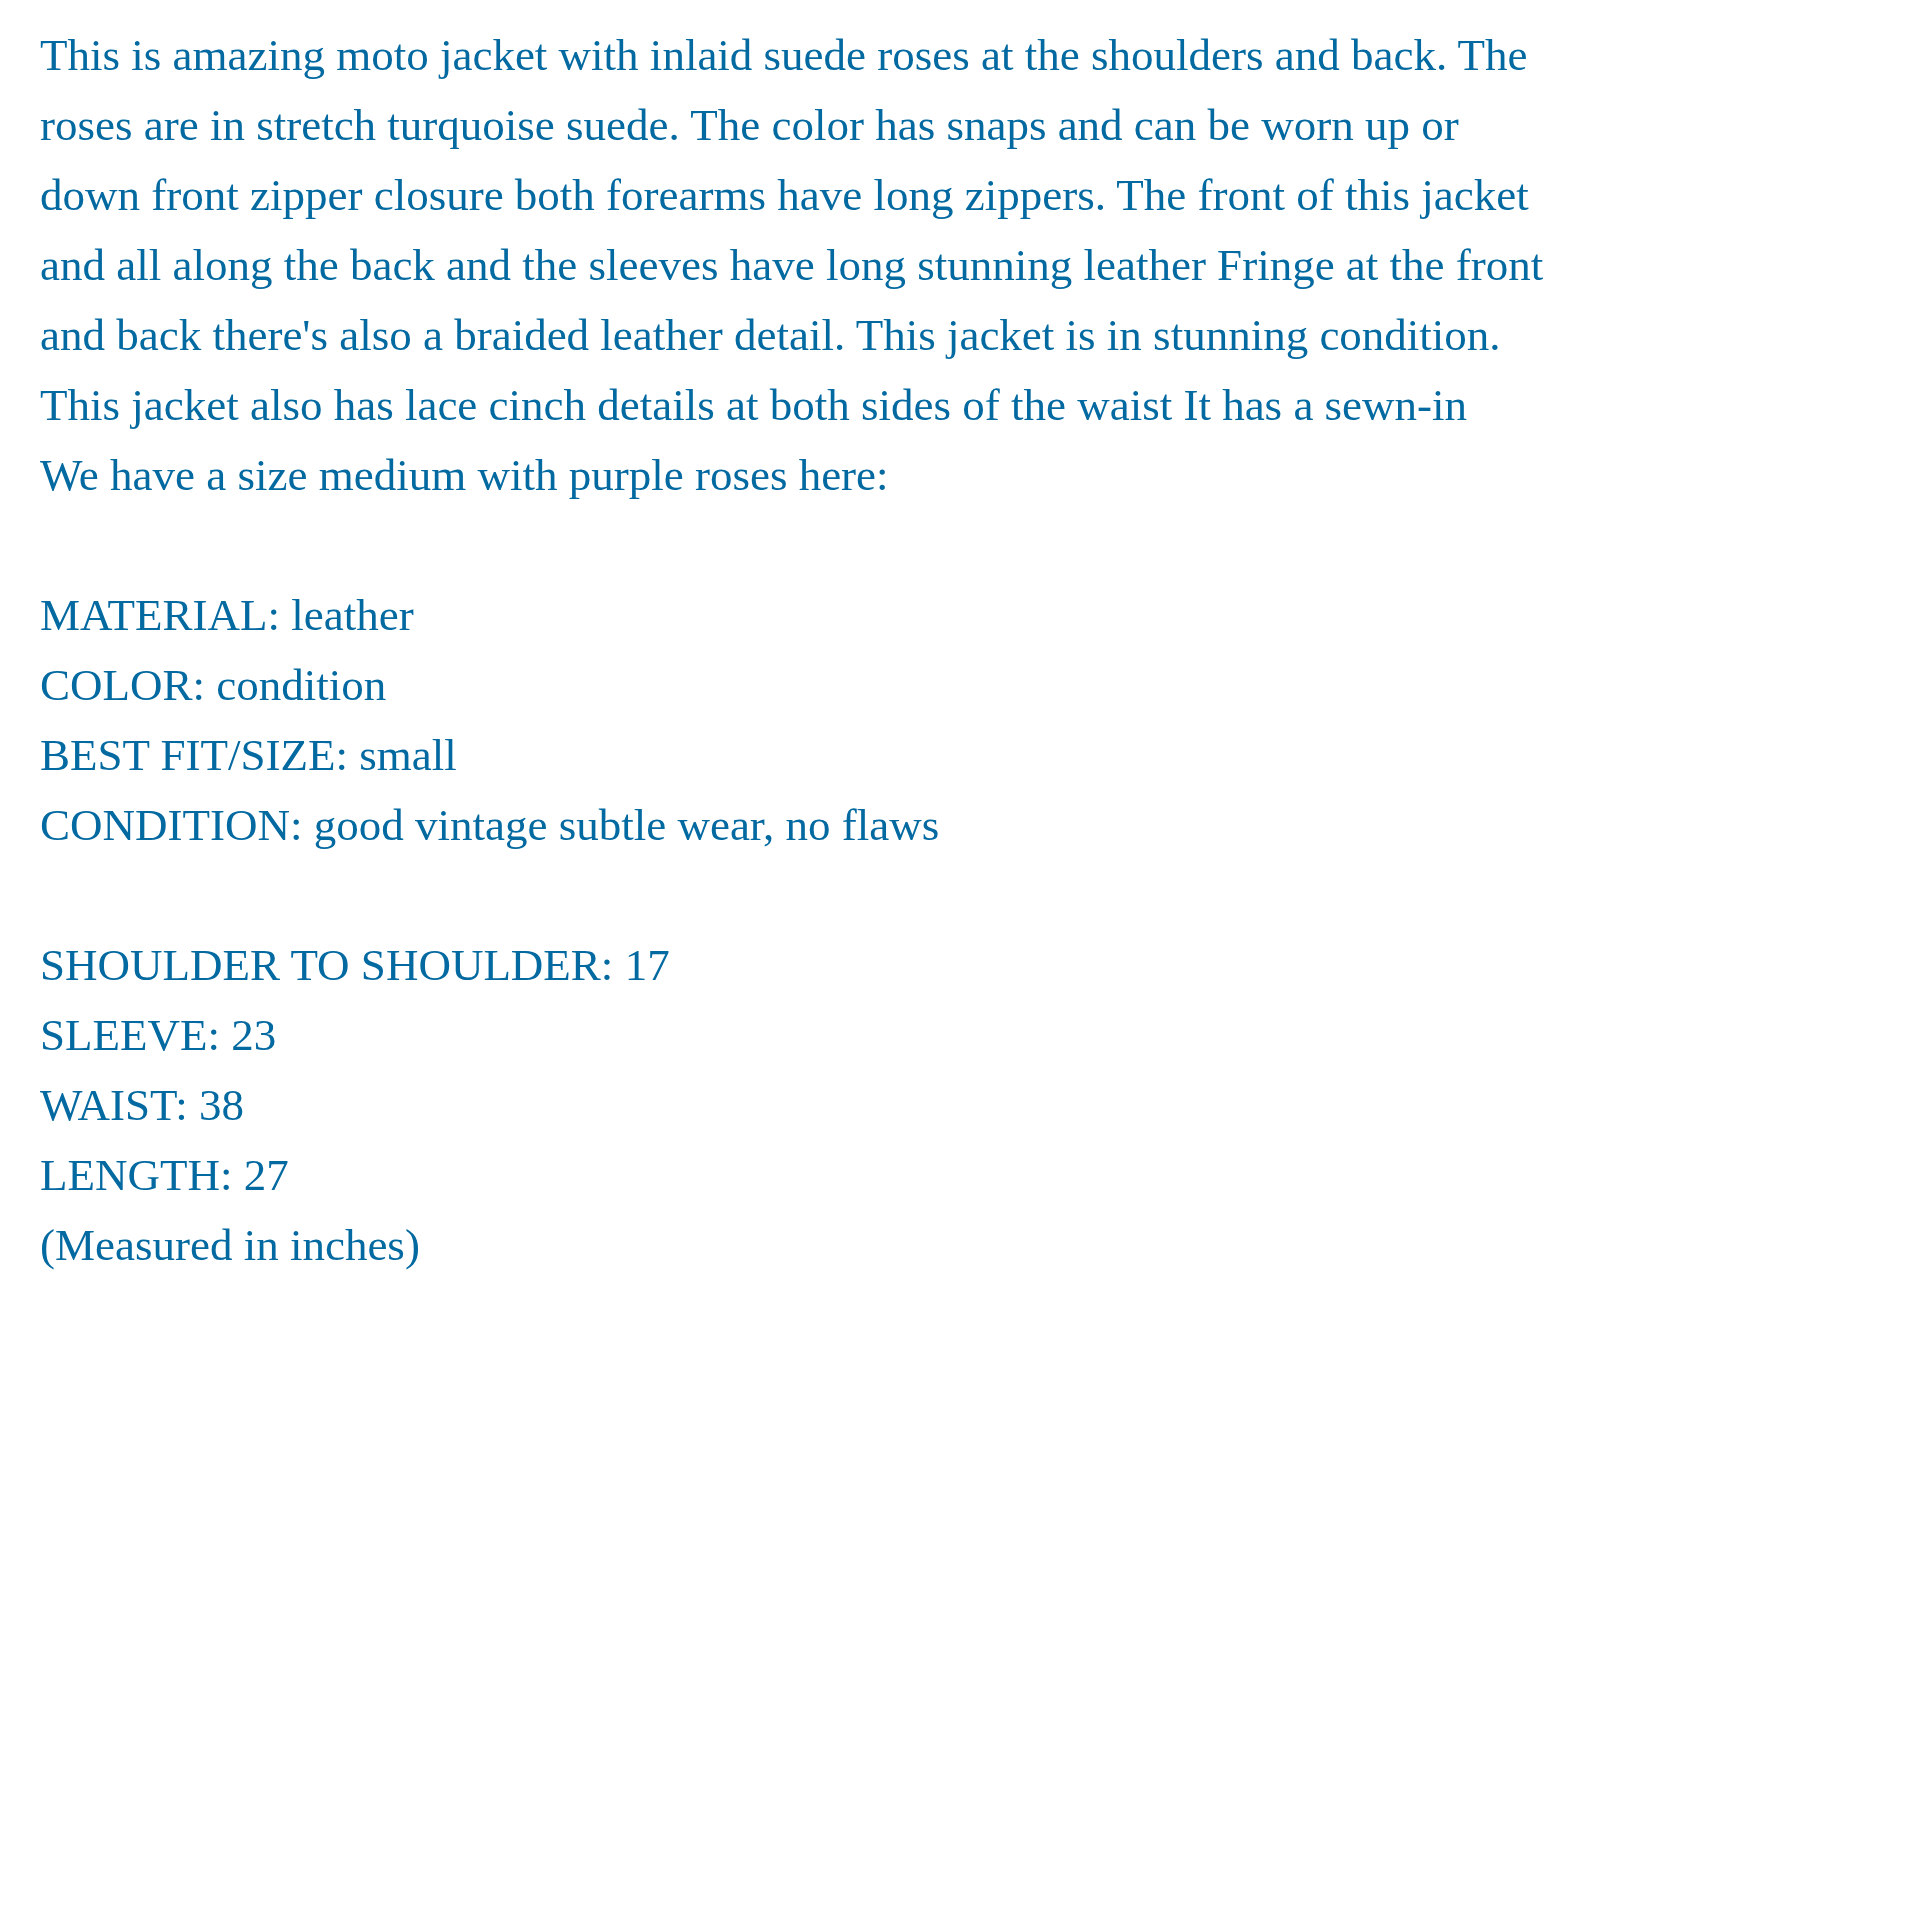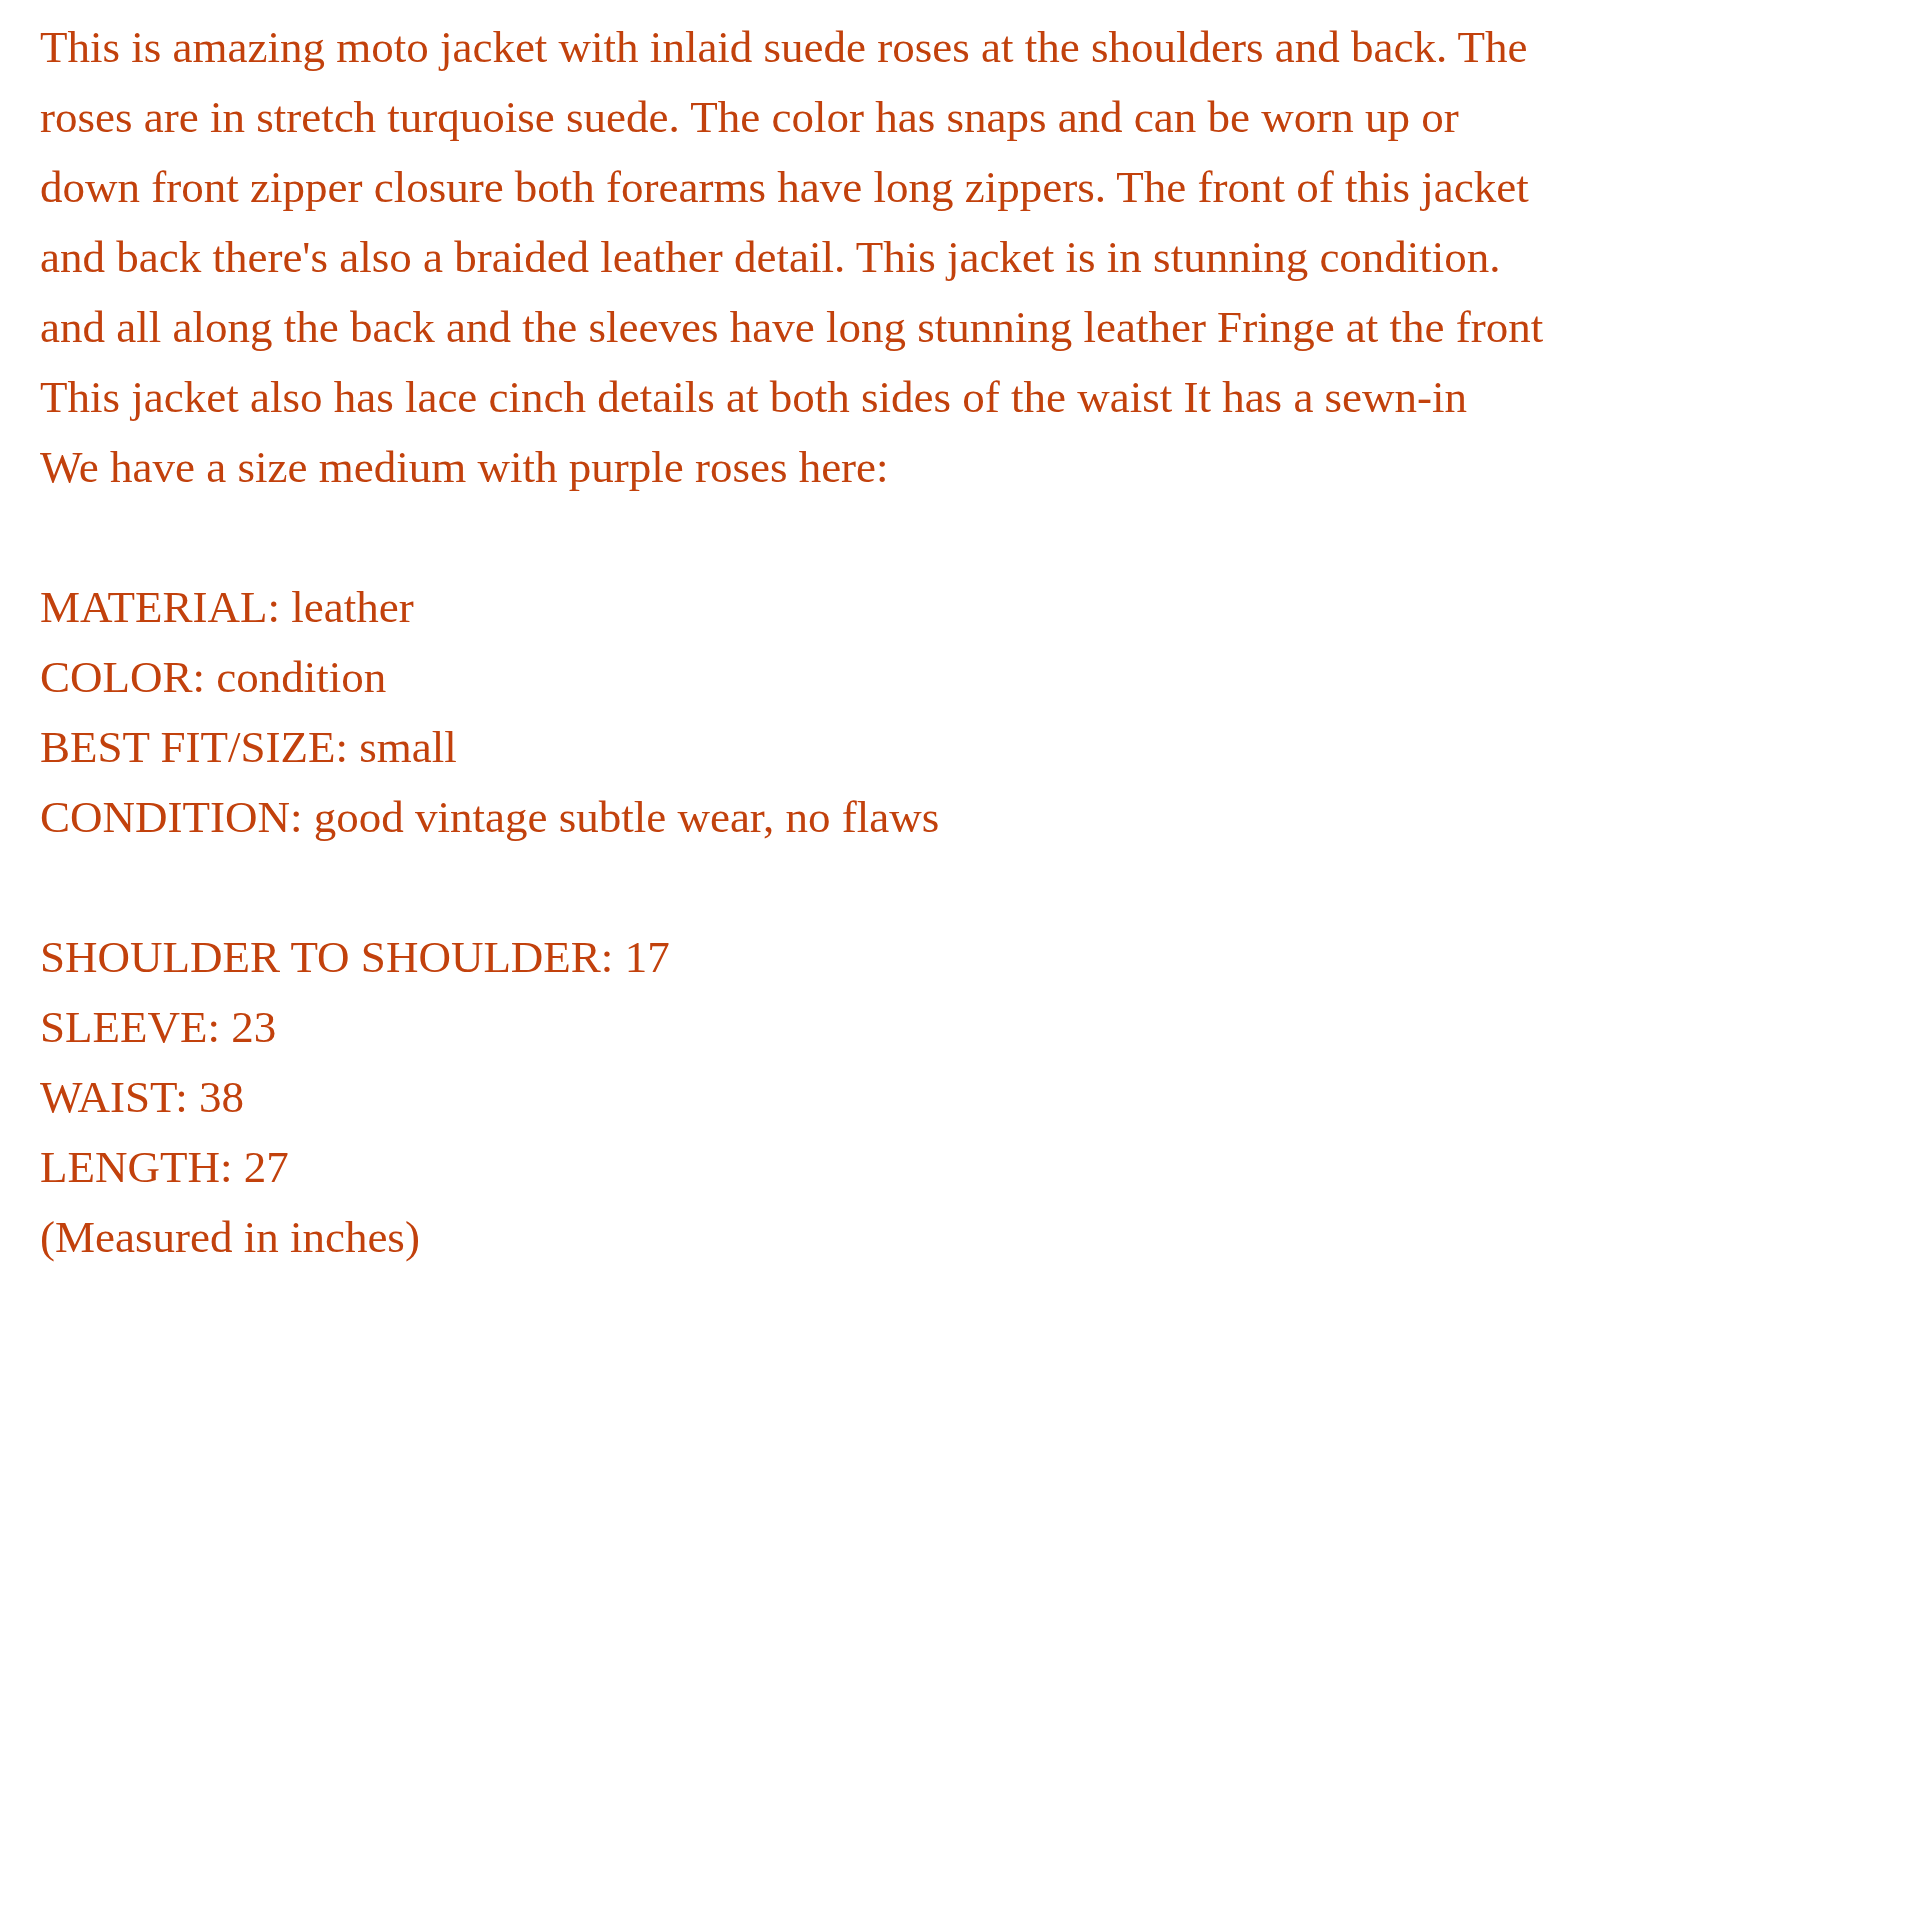--- a/index.html
+++ b/index.html
@@ -1,34 +1,34 @@
 <!DOCTYPE html>
 <html><head>
 <meta charset="utf-8">
 <style>
   html, body { margin:0; padding:0; background:#ffffff; }
   body { width:1927px; height:1927px; overflow:hidden; }
   .doc {
-    position:absolute; left:40px; top:12px; width:1861px;
+    position:absolute; left:40px; top:20px; width:1861px;
     font-family: "Liberation Serif", "DejaVu Serif", serif;
-    font-size:45px; line-height:70px; color:#c2410c;
+    font-size:45px; line-height:70px; color:#0369a1;
   }
   .line { white-space:nowrap; height:70px; }
   .gap { height:70px; }
 </style>
 </head>
 <body>
 
 <div class="doc">
   <div>
     <div class="line">This is amazing moto jacket with inlaid suede roses at the shoulders and back. The</div>
     <div class="line">roses are in stretch turquoise suede. The color has snaps and can be worn up or</div>
     <div class="line">down front zipper closure both forearms have long zippers. The front of this jacket</div>
+    <div class="line">and all along the back and the sleeves have long stunning leather Fringe at the front</div>
     <div class="line">and back there's also a braided leather detail. This jacket is in stunning condition.</div>
-    <div class="line">and all along the back and the sleeves have long stunning leather Fringe at the front</div>
     <div class="line">This jacket also has lace cinch details at both sides of the waist It has a sewn-in</div>
     <div class="line">We have a size medium with purple roses here:</div>
   </div>
   <div class="gap"></div>
   <div>
     <div class="line">MATERIAL: leather</div>
     <div class="line">COLOR: condition</div>
     <div class="line">BEST FIT/SIZE: small</div>
     <div class="line">CONDITION: good vintage subtle wear, no flaws</div>
   </div>

